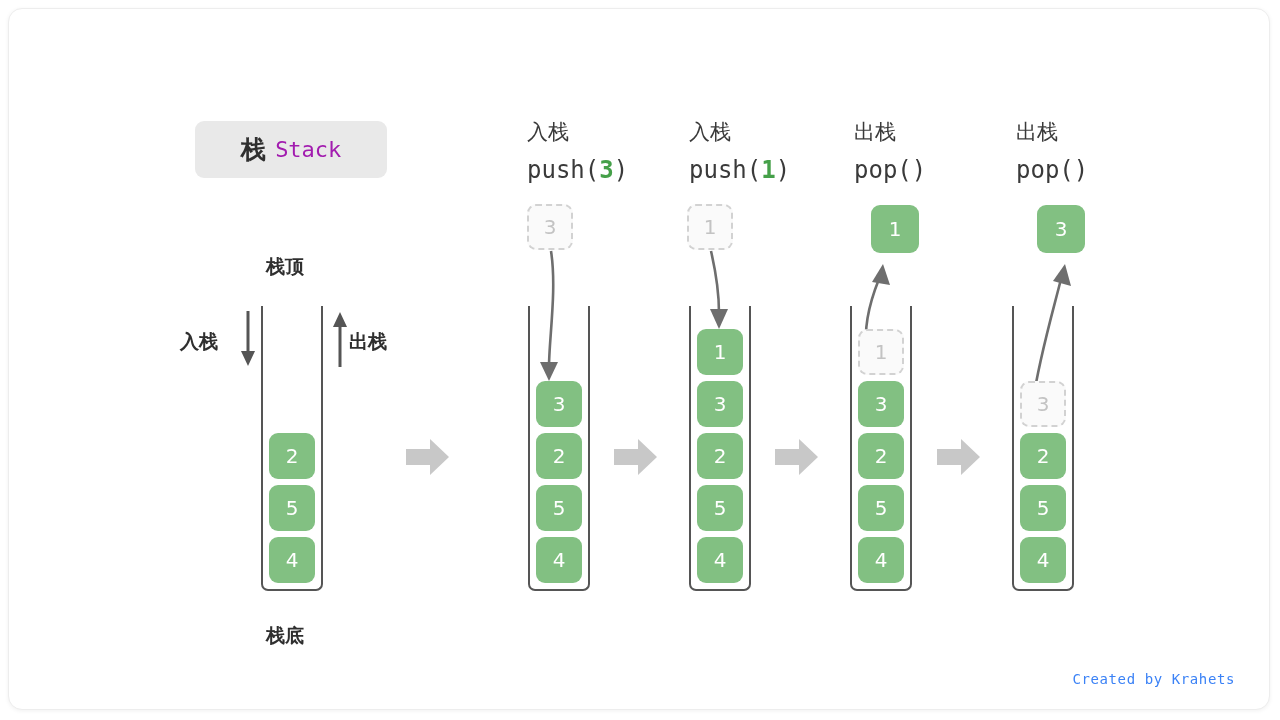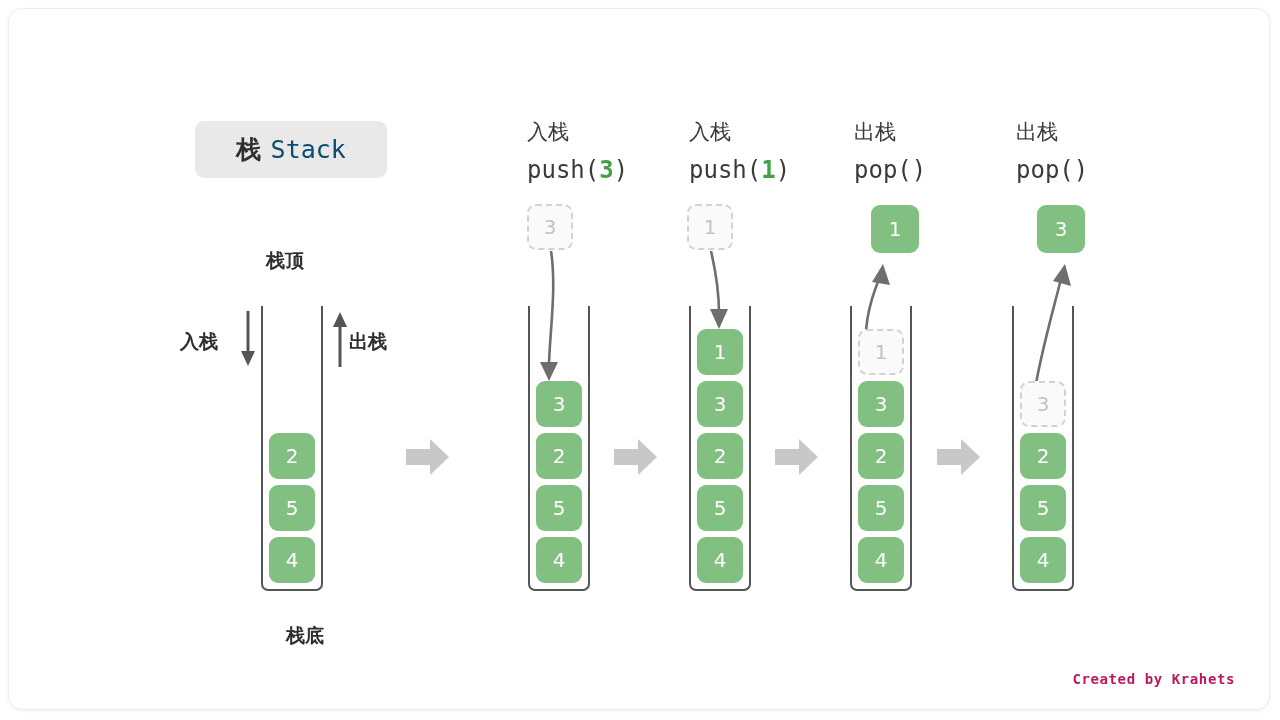--- a/index.html
+++ b/index.html
@@ -41,22 +41,22 @@
     justify-content: center;
   }
   #title-chip .t-cn {
     font-size: 25px;
     font-weight: bold;
     color: #2f2f2f;
     letter-spacing: 0.5px;
   }
   #title-chip .t-en {
     font-family: "DejaVu Sans Mono", "Liberation Mono", monospace;
-    font-size: 25px;
-    color: #0c4a6e;
+    font-size: 22px;
+    color: #a21caf;
     margin-left: 9px;
   }
 
   
   .cn-label {
     position: absolute;
     font-size: 19px;
     font-weight: bold;
     color: #2f2f2f;
     white-space: nowrap;
@@ -127,38 +127,37 @@
 
   
   .vec { position: absolute; overflow: visible; }
 
   #watermark {
     position: absolute;
     right: 34px;
     bottom: 22px;
     font-family: "DejaVu Sans Mono", "Liberation Mono", monospace;
     font-size: 14px;
-    color: #be185d;
+    color: #3b82f6;
     letter-spacing: 0.6px;
     white-space: nowrap;
-    font-weight: bold;
   }
 </style>
 </head>
 <body>
 
 <div id="canvas">
 
   <div id="title-chip">
     <span class="t-cn">栈</span>
     <span class="t-en">Stack</span>
   </div>
 
-  <div class="cn-label" style="left:257px; top:239px;">栈顶</div>
-  <div class="cn-label" style="left:257px; top:614px;margin-left:20px;">栈底</div>
+  <div class="cn-label" style="left:257px; top:245px;">栈顶</div>
+  <div class="cn-label" style="left:257px; top:614px;">栈底</div>
   <div class="cn-label" style="left:171px; top:320px;">入栈</div>
   <div class="cn-label" style="left:340px; top:320px;">出栈</div>
 
   <svg class="vec" style="left:228px; top:300px;" width="22" height="60">
     <line x1="11" y1="2" x2="11" y2="46" stroke="#555555" stroke-width="3"></line>
     <polygon points="11,57 4,42 18,42" fill="#555555"></polygon>
   </svg>
 
   <svg class="vec" style="left:320px; top:300px;" width="22" height="60">
     <line x1="11" y1="58" x2="11" y2="14" stroke="#555555" stroke-width="3"></line>

